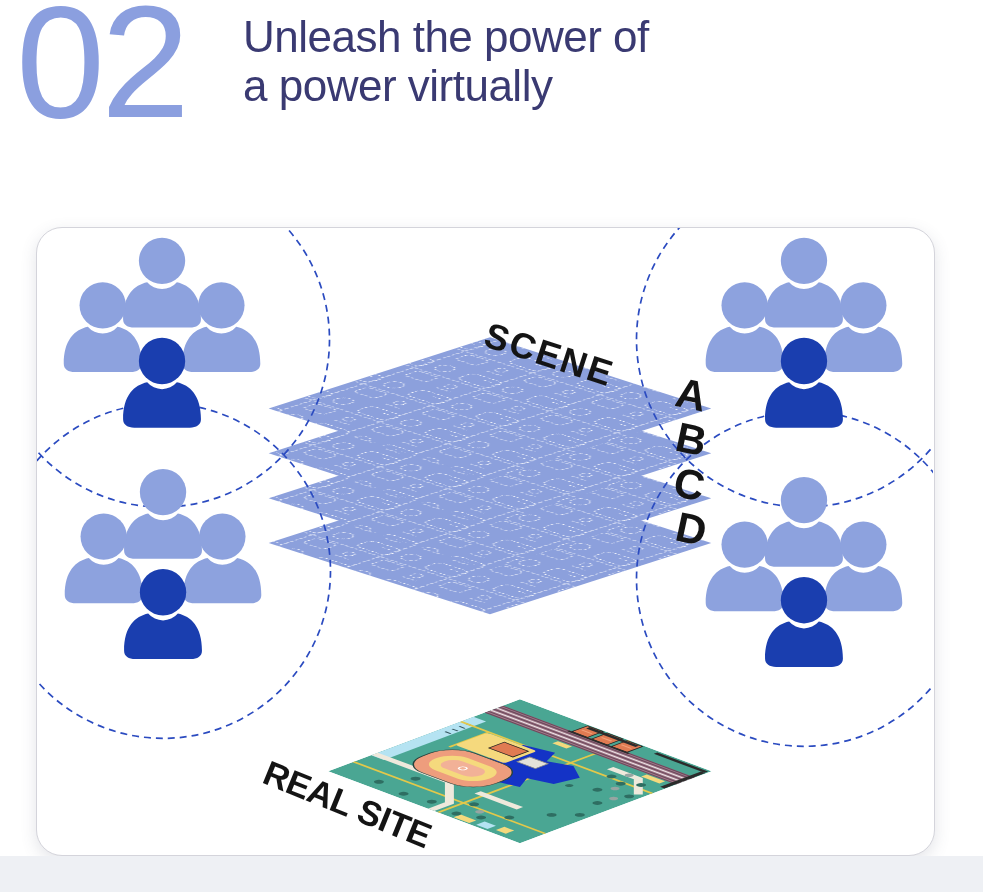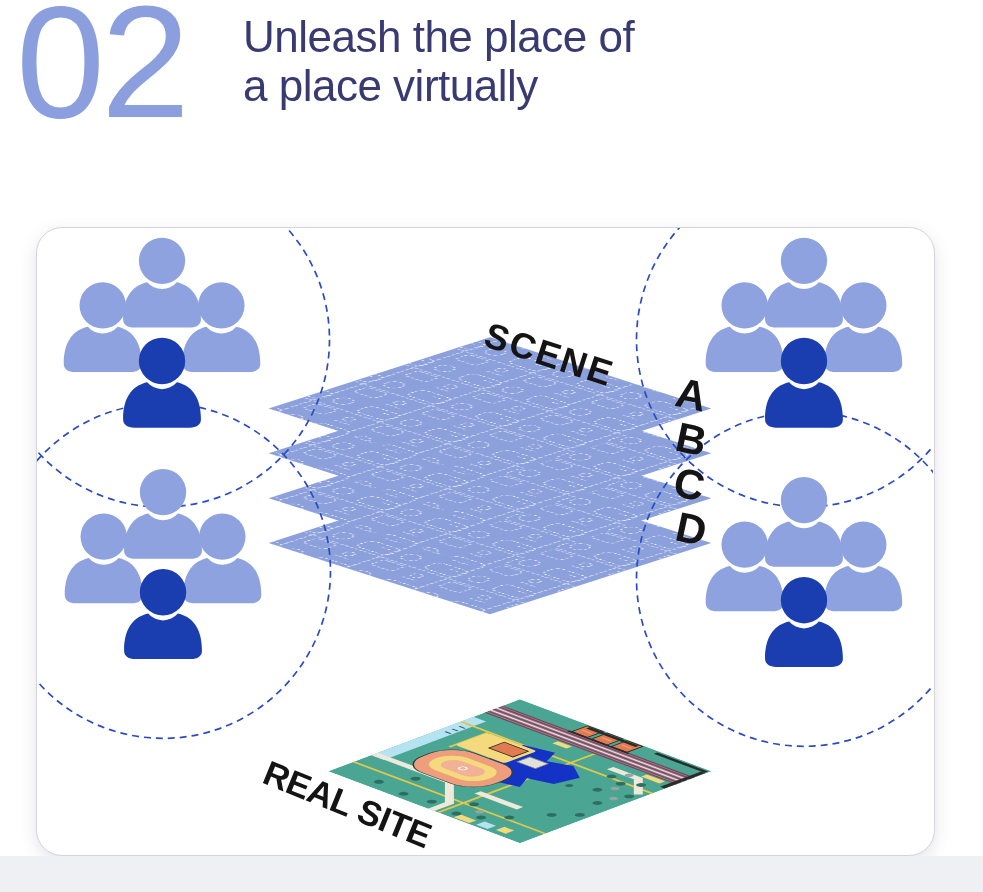--- a/index.html
+++ b/index.html
@@ -40,21 +40,21 @@
   .diagram-label{fill:var(--label-text);font-family:"Liberation Sans",sans-serif;font-weight:bold}
   .scene-label{font-size:36px;letter-spacing:2px}
   .abcd-label{font-size:42px}
   .realsite-label{font-size:35px;letter-spacing:-0.5px}
 </style>
 </head>
 <body>
 
 <div class="header">
   <div class="step-number">02</div>
-  <div class="title"><span>Unleash the place of</span><br><span>a place virtually</span></div>
+  <div class="title"><span>Unleash the power of</span><br><span>a power virtually</span></div>
 </div>
 
 <div class="card">
 <svg width="896" height="626" viewBox="0 0 898 628" xmlns="http://www.w3.org/2000/svg">
   <defs>
     <g id="person">
       <circle cx="0" cy="-23" r="25"></circle>
       <path d="M -42,40 C -42,14 -30,3 -16,0 A 21,21 0 0 0 16,0 C 30,3 42,14 42,40 C 42,46 37,49 30,49 L -30,49 C -37,49 -42,46 -42,40 Z"></path>
     </g>
     <pattern id="wire" width="96" height="72" patternUnits="userSpaceOnUse">

